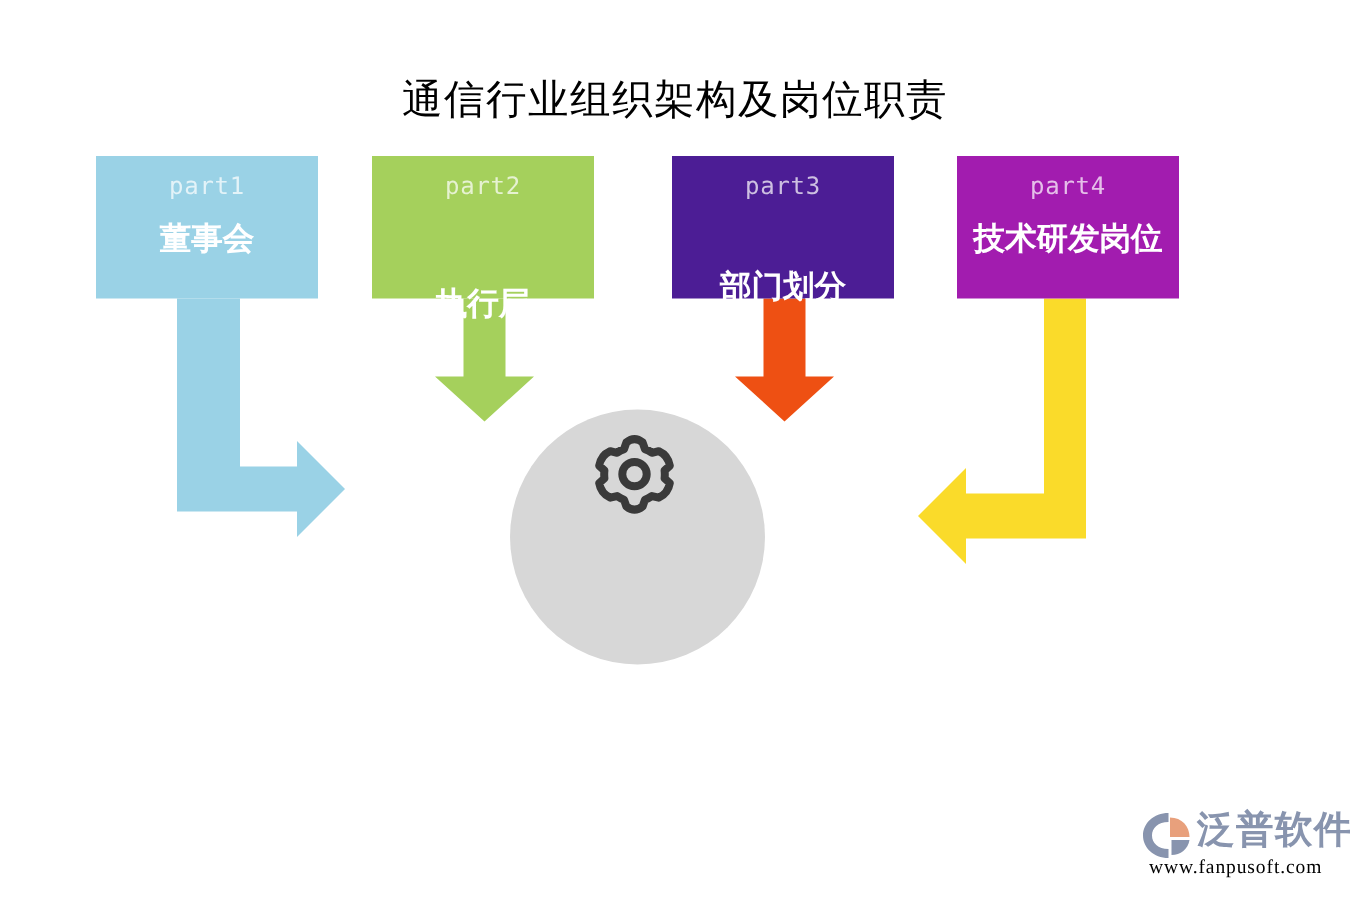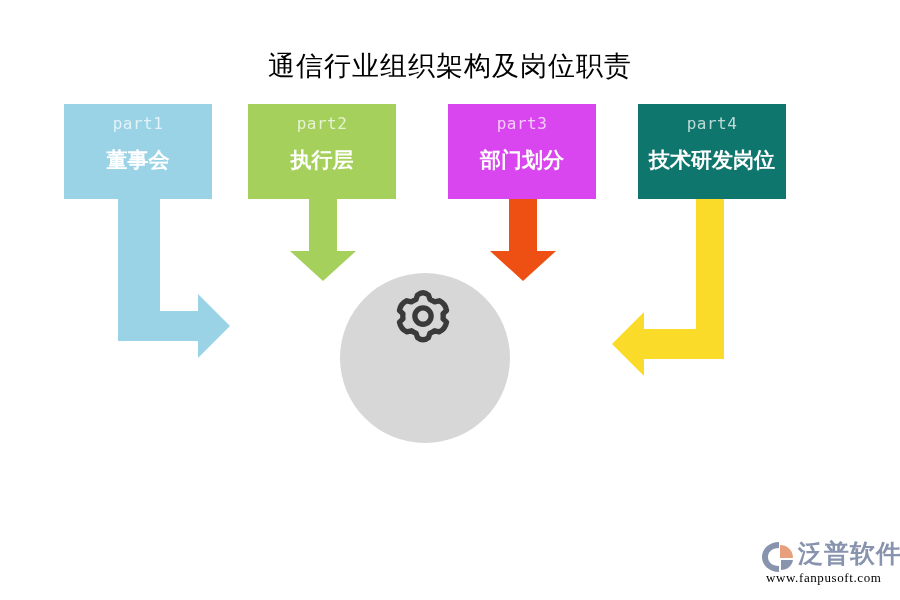--- a/index.html
+++ b/index.html
@@ -55,21 +55,21 @@
   }
   .card .name {
     margin-top: 15px;
     font-size: 21px;
     line-height: 24px;
     font-weight: bold;
     color: #ffffff;
     white-space: nowrap;
   }
   #card-1 { left: 64px;  background: #9AD2E6; }
-  #card-2 { left: 248px; background: #A5D05C; }
+  #card-2 { left: 248px; background: #A5D05C; gap: 43px; }
   #card-3 { left: 448px; background: #EE5013; }
   #card-4 { left: 638px; width: 148px; background: #FADB2A; }
 
   
   #arrow-layer {
     position: absolute;
     left: 0;
     top: 0;
     width: 900px;
     height: 600px;
@@ -155,26 +155,26 @@
   <div class="card" id="card-1" style="background: rgb(154, 210, 230);">
     <div class="part">part1</div>
     <div class="name">董事会</div>
   </div>
 
   <div class="card" id="card-2" style="background: rgb(165, 208, 92);">
     <div class="part">part2</div>
     <div class="name">执行层</div>
   </div>
 
-  <div class="card" id="card-3" style="background: #d946ef;">
+  <div class="card" id="card-3" style="background: #4c1d95; gap: 32px;">
     <div class="part">part3</div>
     <div class="name">部门划分</div>
   </div>
 
-  <div class="card" id="card-4" style="background: #0f766e;">
+  <div class="card" id="card-4" style="background: #a21caf;">
     <div class="part">part4</div>
     <div class="name">技术研发岗位</div>
   </div>
 
   <div id="center-circle" style="background: rgb(215, 215, 215);"></div>
   <div id="gear-icon-wrap">
     <svg viewBox="0 0 64 64" width="62" height="62" aria-hidden="true">
       <path fill="none" stroke="#3A3A3A" stroke-width="5.5" stroke-linejoin="round" stroke-linecap="round" d="M 26.4 7.2 q 5.6 -4.6 11.2 0 l 1.6 4.6 q 2.6 0.9 4.8 2.5 l 4.7 -1.1
                q 6.4 2.9 7.6 10.0 l -3.6 3.3 q 0.3 2.7 0 5.4 l 3.6 3.3
                q -1.2 7.1 -7.6 10.0 l -4.7 -1.1 q -2.2 1.6 -4.8 2.5 l -1.6 4.6

